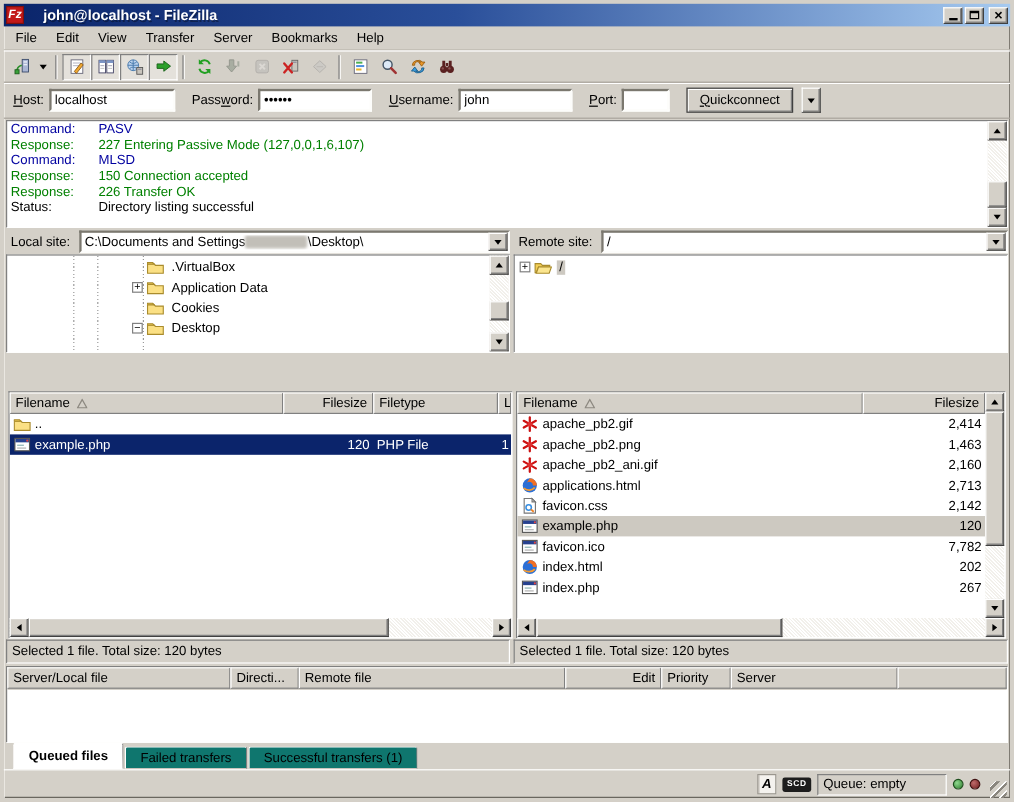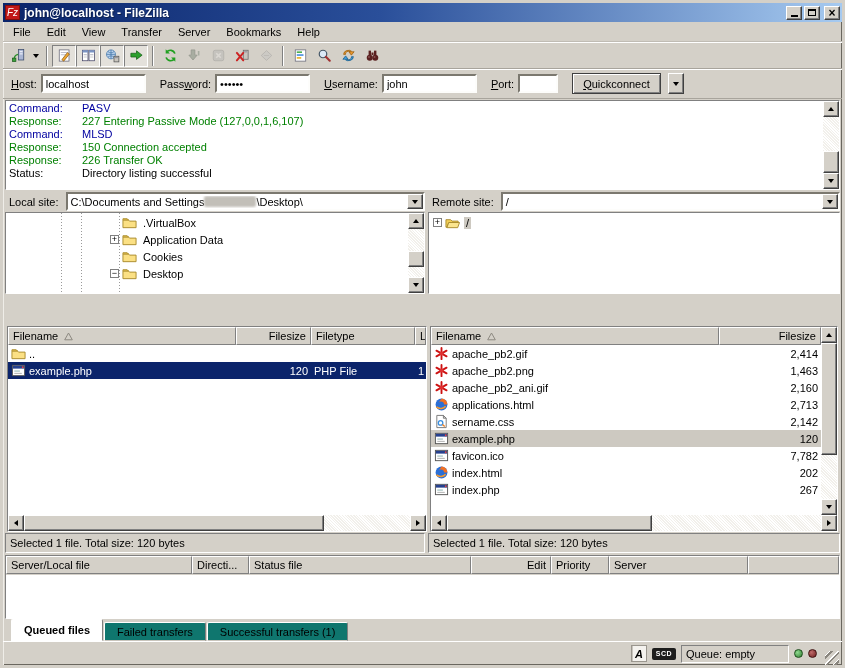--- a/index.html
+++ b/index.html
@@ -7,21 +7,21 @@
   body { font-family:"Liberation Sans", sans-serif; font-size:11px; color:#000; background:#d4d0c8; }
 
   #window { width:845px; height:668px; background:#d4d0c8;
     border:3px solid #d4d0c8; box-shadow: inset 1px 1px 0 #efede8, inset -1px -1px 0 #6a675f;
     display:flex; flex-direction:column; overflow:hidden; }
 
   
   .titlebar { height:19px; flex:0 0 19px; display:flex; align-items:center; padding:0 2px;
     background:linear-gradient(to right,#0a246a 0%,#2a4f9a 45%,#a6caf0 100%); color:#fff; }
   .fz-logo { width:15px; height:15px; background:#c21818; border:1px solid #7d0f0f; color:#fff;
-    font-weight:normal; font-style:italic; font-size:10px; line-height:13px; text-align:center; margin-right:4px; }
+    font-weight:bold; font-style:italic; font-size:10px; line-height:13px; text-align:center; margin-right:16px; }
   .title-text { font-weight:bold; font-size:12px; flex:1; white-space:nowrap; overflow:hidden;
     text-shadow:1px 1px 0 rgba(0,0,0,.35); }
   .winbtn { width:16px; height:14px; background:#d4d0c8; border:1px solid;
     border-color:#fff #404040 #404040 #fff; box-shadow:inset -1px -1px 0 #808080;
     margin-left:2px; display:flex; align-items:center; justify-content:center; color:#000; }
   .winbtn.close { margin-left:4px; }
   .glyph-min { width:7px; height:2px; background:#000; margin-top:7px; }
   .glyph-max { width:8px; height:7px; border:1px solid #000; border-top:2px solid #000; }
   .glyph-close { font-size:12px; font-weight:bold; line-height:10px; }
 
@@ -674,21 +674,21 @@
                 <div class="lr">
                   <div class="lc" style="width: 288px;">
                     <span class="icn">
                       <svg viewBox="0 0 16 16">
                         <path d="M3 1.5 H10 L13 4.5 V14.5 H3 Z" fill="#fff" stroke="#777"></path>
                         <path d="M10 1.5 V4.5 H13 Z" fill="#ddd" stroke="#777"></path>
                         <circle cx="7" cy="9.5" r="2.4" fill="none" stroke="#3a8fe0" stroke-width="1.4"></circle>
                         <path d="M9 11.2 L11.5 13.3" stroke="#f08020" stroke-width="1.6"></path>
                       </svg>
                     </span>
-                    <span>sername.css</span>
+                    <span>favicon.css</span>
                   </div>
                   <div class="lc r" style="flex: 1 1 0%;">
                     <span>2,142</span>
                   </div>
                 </div>
                 <div class="lr sel-i">
                   <div class="lc" style="width: 288px;">
                     <span class="icn">
                       <svg viewBox="0 0 16 16">
                         <rect x="1.5" y="2.5" width="13" height="11" fill="#fff" stroke="#555"></rect>
@@ -794,21 +794,21 @@
 
   <div class="queue">
     <div class="qhead" id="queuehead">
         <div class="lh" style="width: 186px;">
           <span>Server/Local file</span>
         </div>
         <div class="lh" style="width: 57px;">
           <span>Directi...</span>
         </div>
         <div class="lh" style="width: 222px;">
-          <span>Status file</span>
+          <span>Remote file</span>
         </div>
         <div class="lh r" style="width: 80px;">
           <span>Edit</span>
         </div>
         <div class="lh" style="width: 58px;">
           <span>Priority</span>
         </div>
         <div class="lh" style="width: 139px;">
           <span>Server</span>
         </div>

